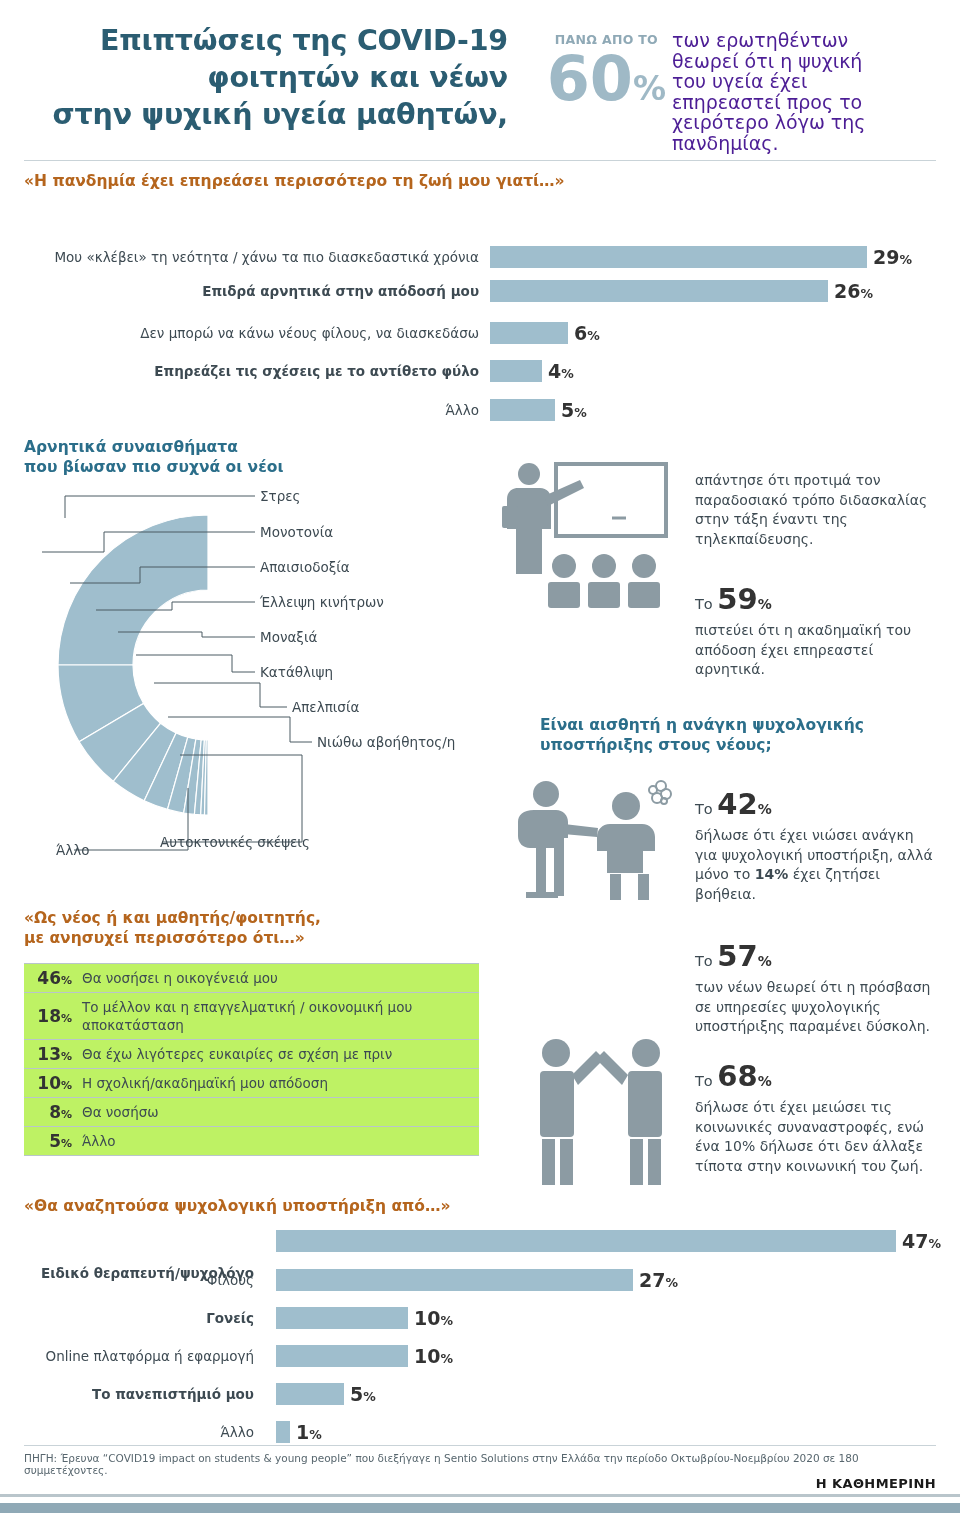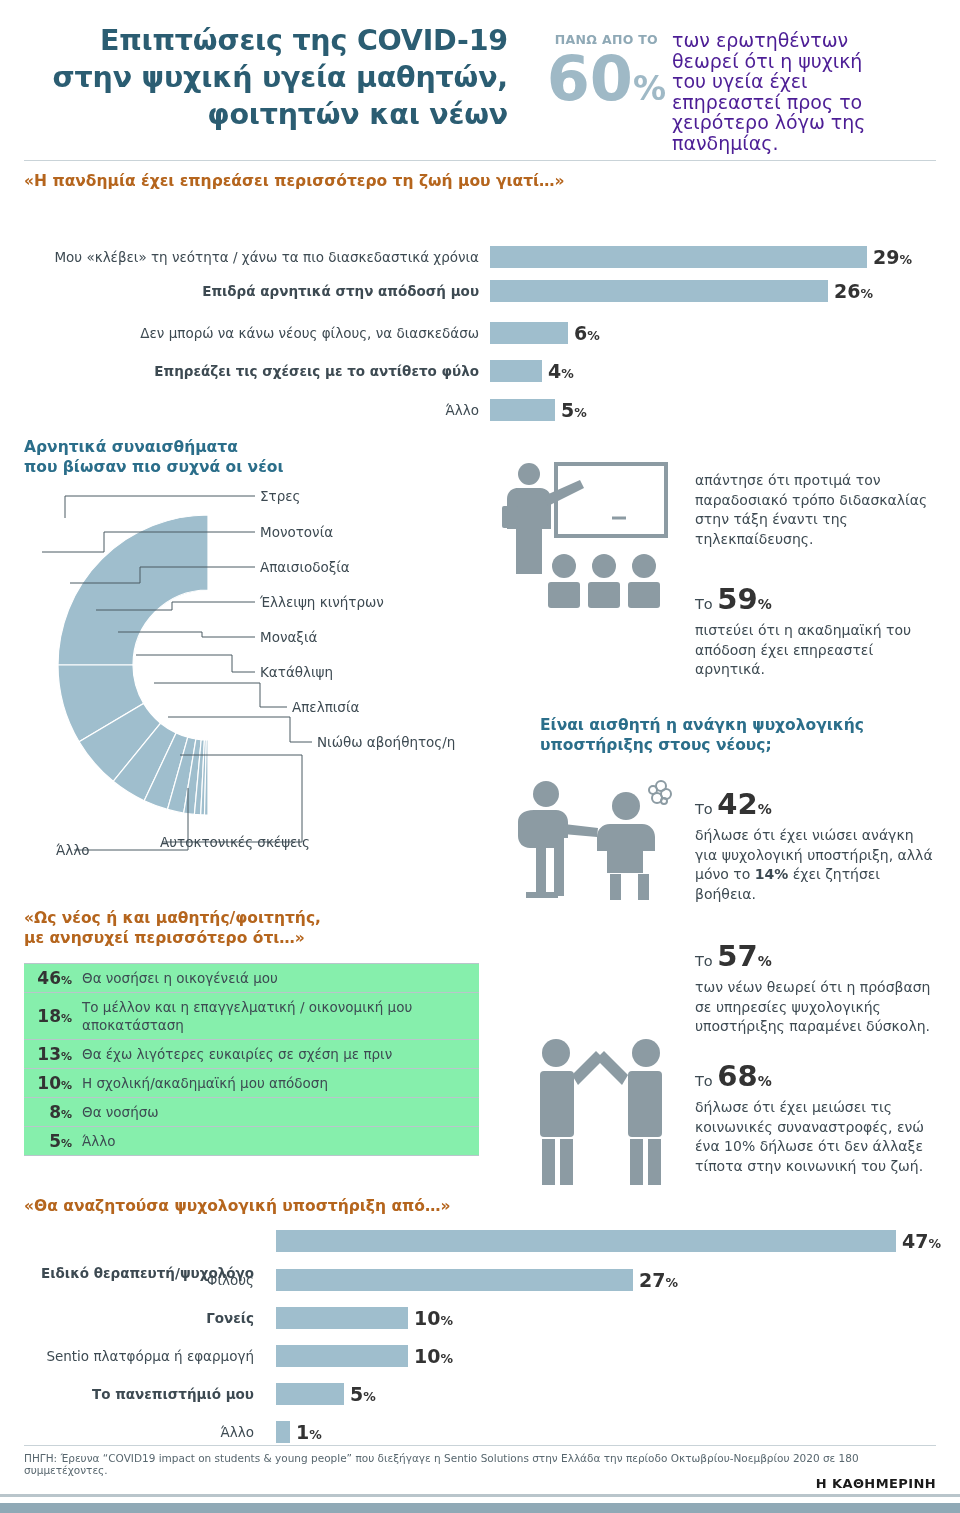--- a/index.html
+++ b/index.html
@@ -66,21 +66,21 @@
   .tbl-row:first-child{border-top:1px solid #b9c5cb;}
   .tbl-pct{
     position:absolute;left:0;top:0;width:48px;text-align:right;
     font-size:17px;font-weight:bold;color:#333;padding-top:4px;
   }
   .tbl-pct .pc{font-size:11px;}
   .tbl-txt{
     margin-left:58px;font-size:13.5px;line-height:18px;color:#3d4a52;
     padding:5px 0 5px 0;
   }
-  .tbl-row.shade{background:#86efac;}
+  .tbl-row.shade{background:#bef264;}
 
   
   .stat{position:absolute;width:240px;}
   .stat .num{font-size:29px;font-weight:bold;color:#333;line-height:32px;}
   .stat .num .small{font-size:14px;}
   .stat .num .pre{font-size:14.5px;font-weight:normal;color:#3d4a52;}
   .stat .body{font-size:14px;line-height:19.5px;color:#3d4a52;margin-top:1px;}
   .stat .body b{font-weight:bold;}
 
   
@@ -96,22 +96,22 @@
   svg{display:block;}
 </style>
 </head>
 <body>
 
 <div class="page">
 
   <div class="header">
     <div class="title">
       <span class="ln">Επιπτώσεις της COVID-19</span>
+      <span class="ln">φοιτητών και νέων</span>
       <span class="ln">στην ψυχική υγεία μαθητών,</span>
-      <span class="ln">φοιτητών και νέων</span>
     </div>
     <div class="kicker">ΠΑΝΩ ΑΠΟ ΤΟ</div>
     <div class="bignum">
       <span>60</span><span class="pct">%</span>
     </div>
     <div class="headnote">των ερωτηθέντων θεωρεί ότι η ψυχική του υγεία έχει επηρεαστεί προς το χειρότερο λόγω της πανδημίας.</div>
   </div>
 
   <hr class="rule" style="left:24px;top:160px;width:912px;">
 
@@ -339,21 +339,21 @@
     <div class="bar-val" style="left:615px;"><span>27</span><span class="pc">%</span></div>
   </div>
 
   <div class="bar-row" style="left:24px;top:1307px;width:900px;">
     <div class="bar-lab bold" style="left:0;width:230px;">Γονείς</div>
     <div class="bar" style="left:252px;width:132px;"></div>
     <div class="bar-val" style="left:390px;"><span>10</span><span class="pc">%</span></div>
   </div>
 
   <div class="bar-row" style="left:24px;top:1345px;width:900px;">
-    <div class="bar-lab" style="left:0;width:230px;">Sentio πλατφόρμα ή εφαρμογή</div>
+    <div class="bar-lab" style="left:0;width:230px;">Online πλατφόρμα ή εφαρμογή</div>
     <div class="bar" style="left:252px;width:132px;"></div>
     <div class="bar-val" style="left:390px;"><span>10</span><span class="pc">%</span></div>
   </div>
 
   <div class="bar-row" style="left:24px;top:1383px;width:900px;">
     <div class="bar-lab bold" style="left:0;width:230px;">Το πανεπιστήμιό μου</div>
     <div class="bar" style="left:252px;width:68px;"></div>
     <div class="bar-val" style="left:326px;"><span>5</span><span class="pc">%</span></div>
   </div>
 

